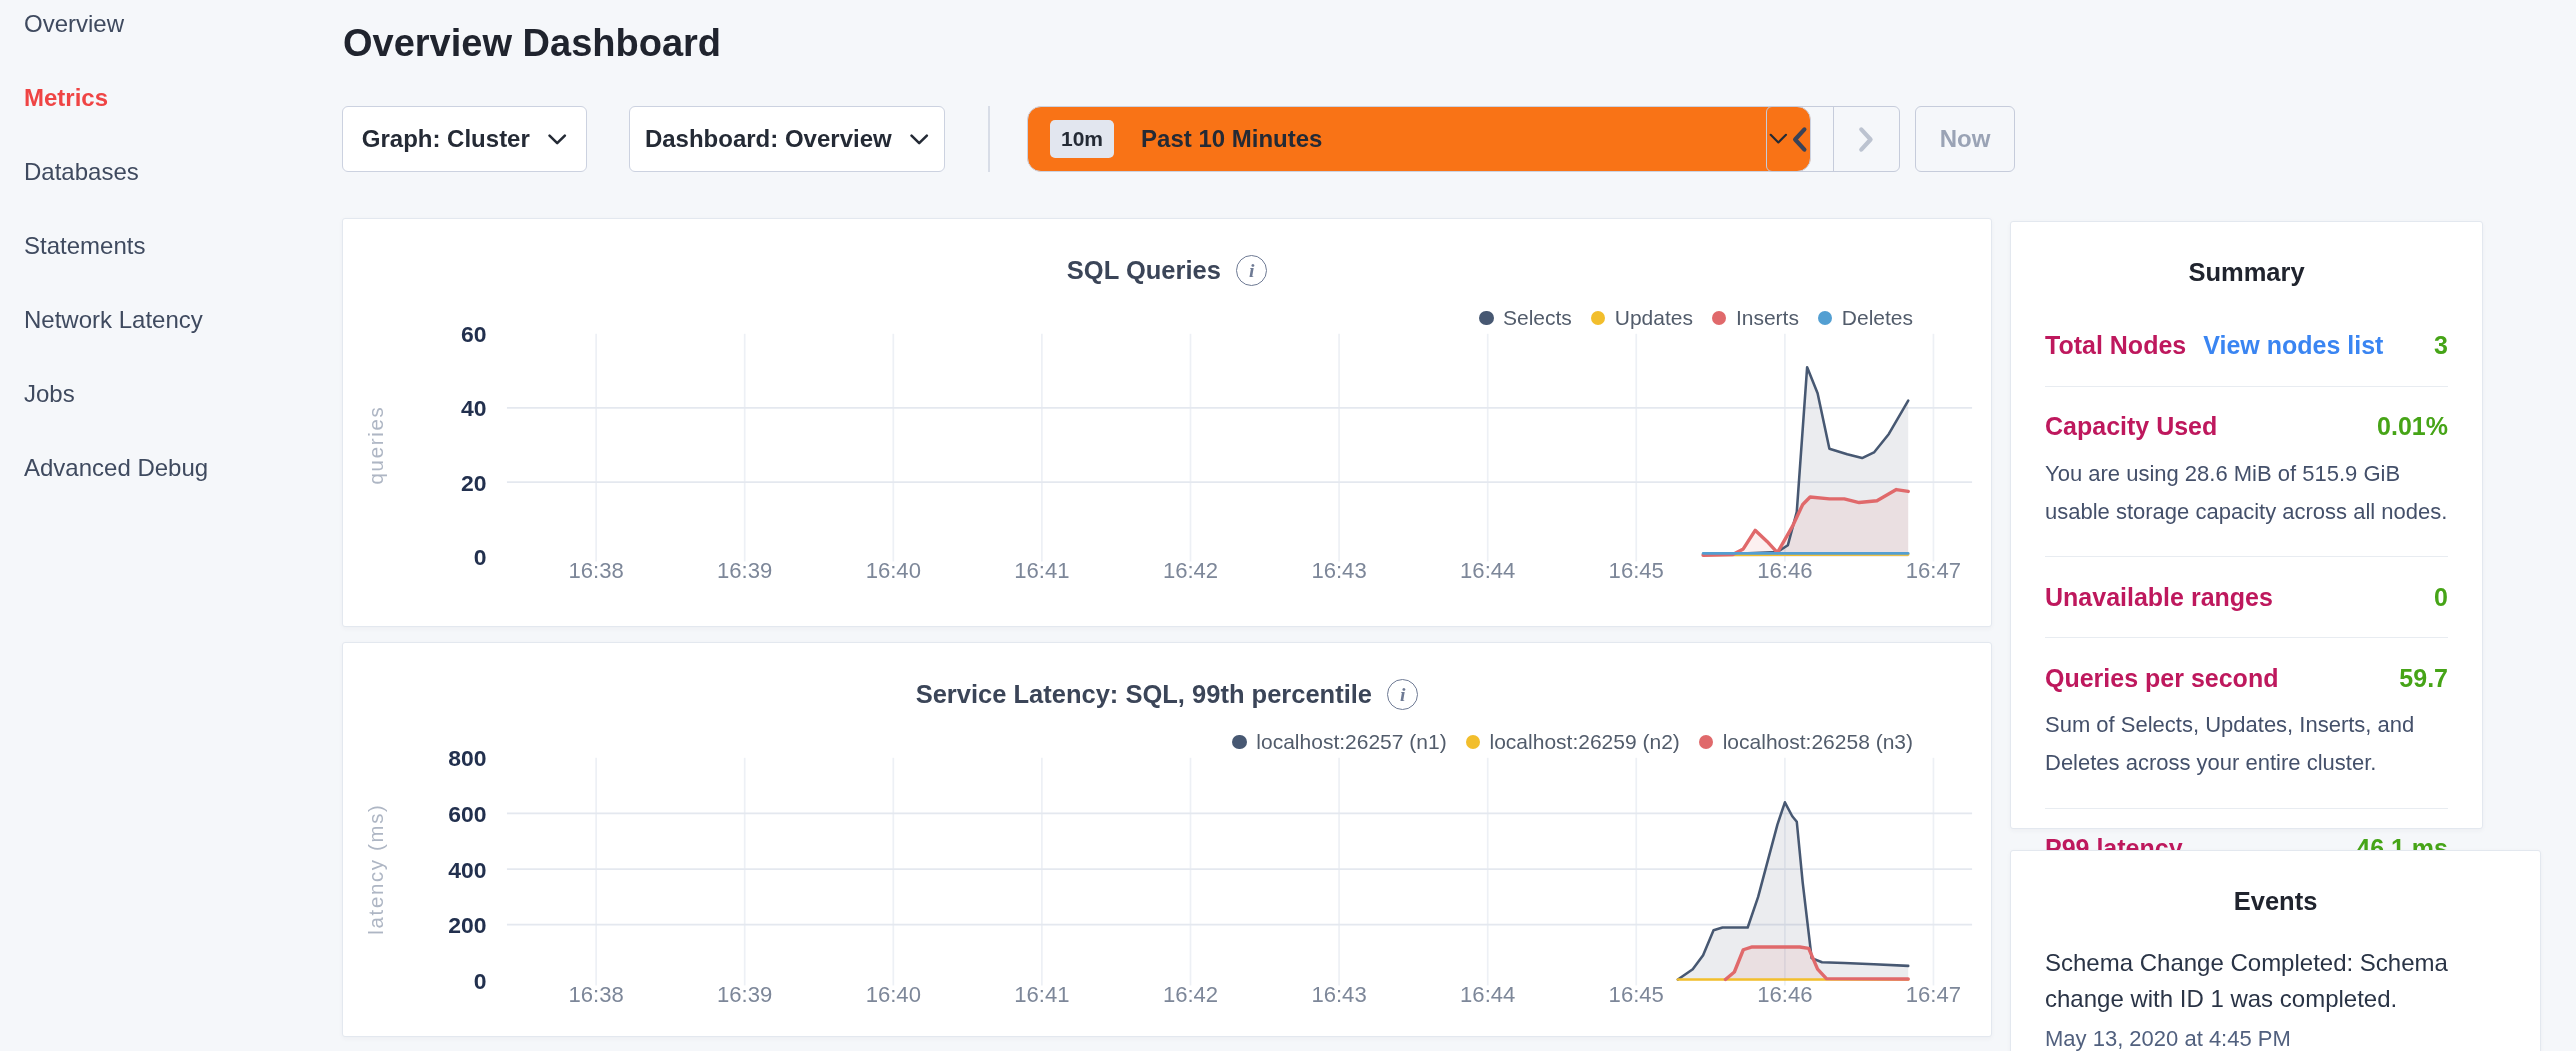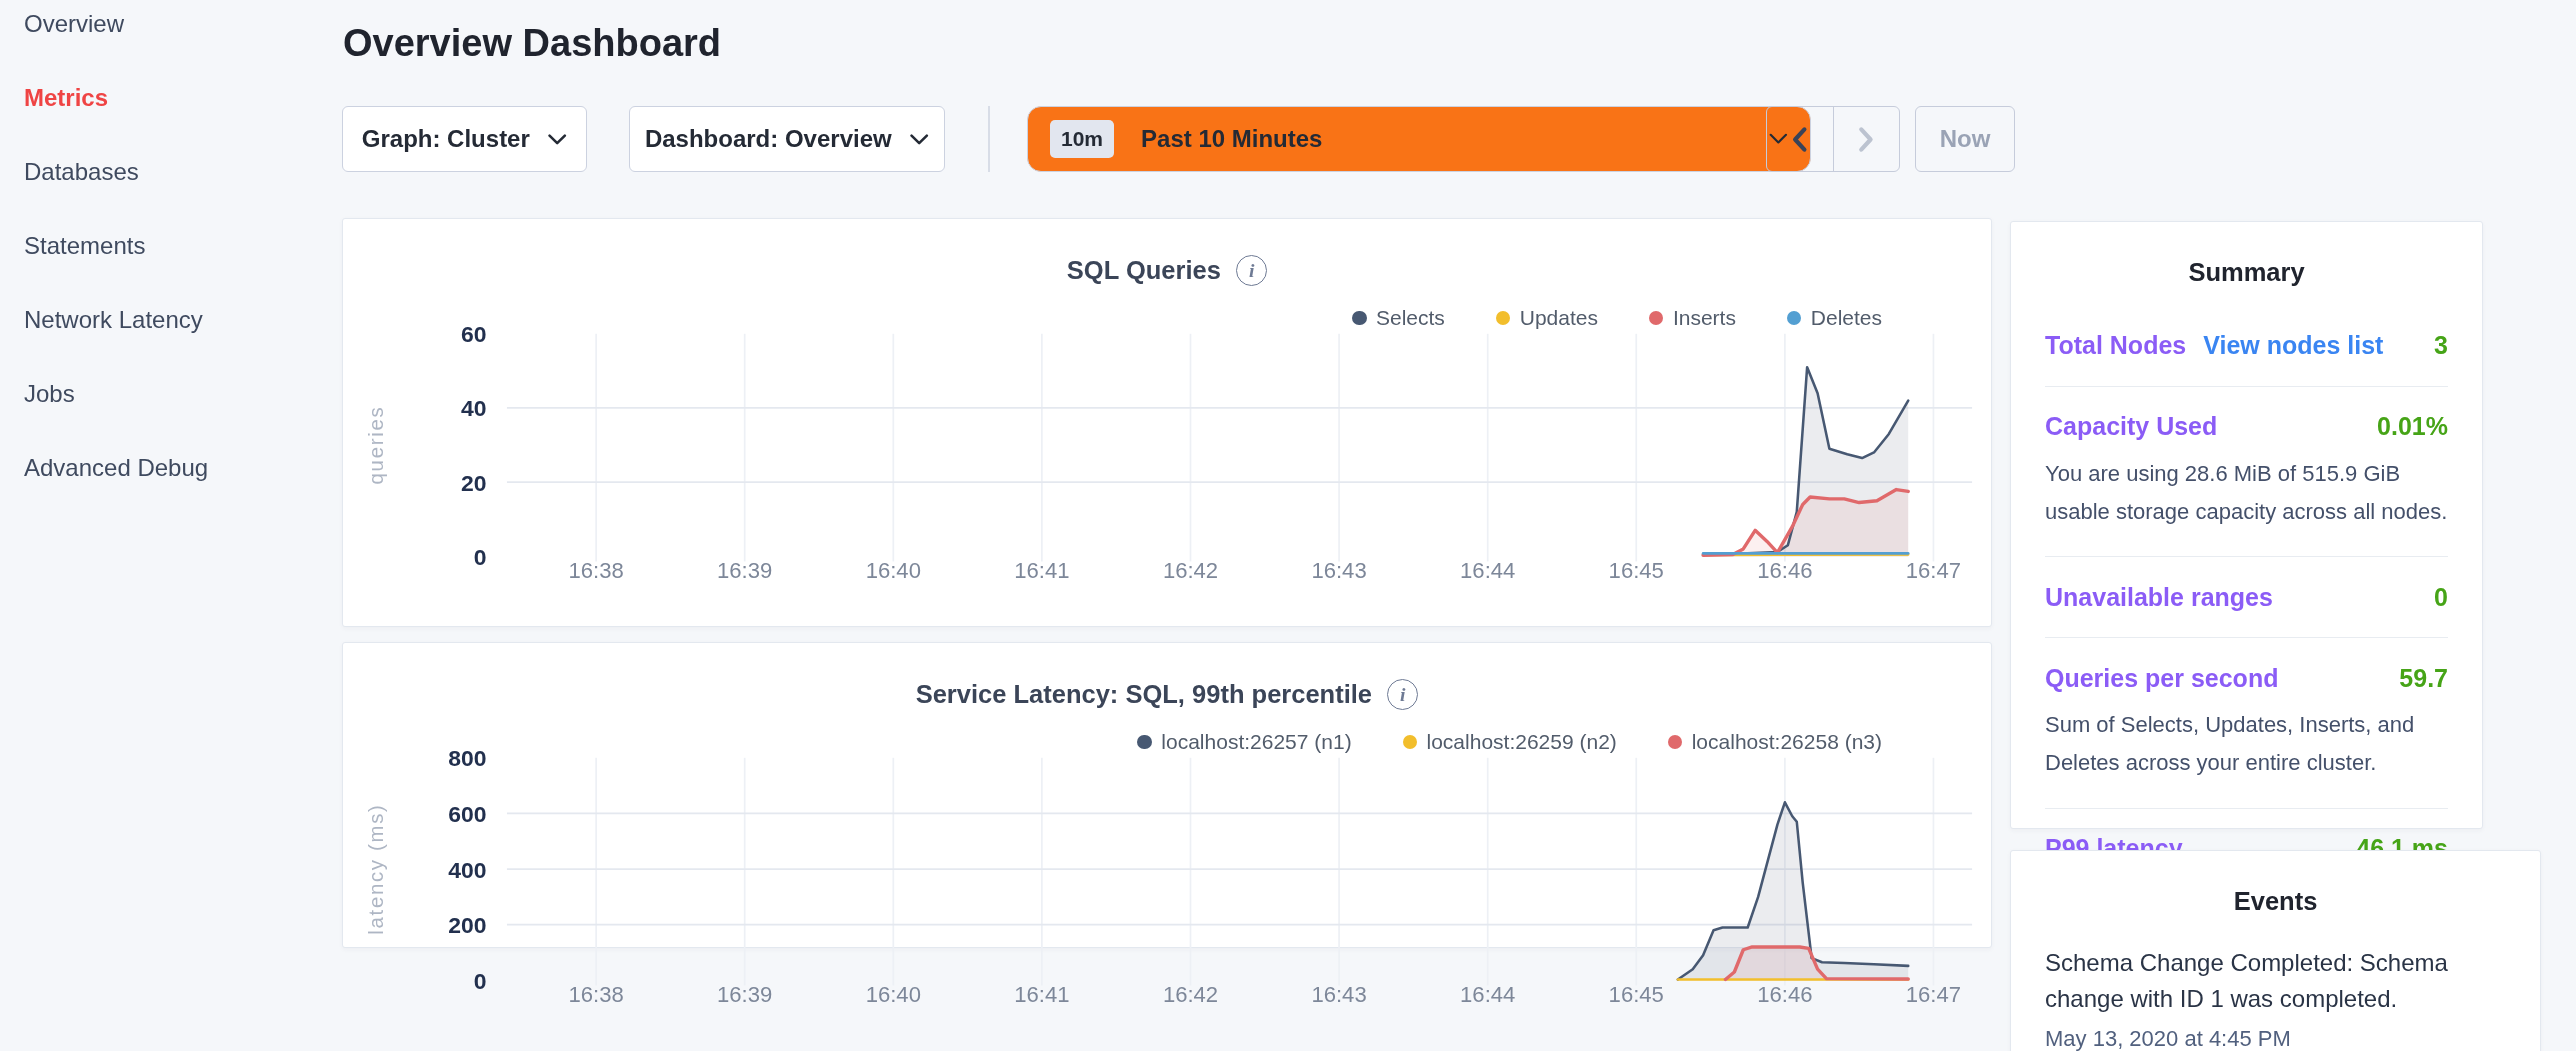--- a/index.html
+++ b/index.html
@@ -36,47 +36,47 @@
   .range-step button { flex:1; background:transparent; border:none; display:flex; align-items:center; justify-content:center; cursor:pointer; }
   .range-step button:first-child { border-right:1.7px solid #c6ccdb; }
   .now-btn {
     position:absolute; left:1915px; top:106px; width:100px; height:66px; background:transparent;
     border:1.7px solid #c6ccdb; border-radius:6px; font-family:inherit; font-size:24px; font-weight:700;
     color:#9aa3b5; cursor:default;
   }
   
   .card { position:absolute; background:#fff; border:0.9px solid #e3e8ef; border-radius:3px; box-shadow:0 1.7px 4.3px rgba(40,50,70,0.04); }
   #chart-card-1 { left:342px; top:218px; width:1650px; height:409px; }
-  #chart-card-2 { left:342px; top:642px; width:1650px; height:306px; }
+  #chart-card-2 { left:342px; top:642px; width:1650px; height:395px; }
   #summary-card { left:2010px; top:221px; width:473px; height:608px; padding:0 34px; }
   #events-card  { left:2010px; top:850px; width:531px; height:255px; padding:0 34px; }
   
   .chart-title-row { display:flex; align-items:center; justify-content:center; gap:15.3px; margin-top:36px; }
   .chart-title { font-size:25.5px; font-weight:700; color:#3b4558; }
   .info-icon {
     width:31px; height:31px; border:1.7px solid #6e7a94; border-radius:50%; color:#6e7a94;
     font-family:"Liberation Serif", serif; font-style:italic; font-size:19.6px; font-weight:700;
     display:inline-flex; align-items:center; justify-content:center; cursor:pointer;
   }
-  .chart-legend { position:absolute; top:87px; right:109px; display:flex; gap:51px; }
+  .chart-legend { position:absolute; top:87px; right:78px; display:flex; gap:19px; }
   .legend-item { display:flex; align-items:center; gap:9.4px; font-size:21px; color:#525c6b; }
   .legend-dot { width:14.5px; height:14.5px; border-radius:50%; display:inline-block; }
   .chart-plot { position:absolute; left:0; top:108px; width:1641px; height:265px; }
   .vgrid { stroke:#edf0f5; stroke-width:2; }
   .hgrid { stroke:#e4e8ef; stroke-width:2; }
   .xtick { fill:#7d8799; font-size:26px; text-anchor:middle; font-family:"Liberation Sans",sans-serif; }
   .ytick { fill:#22304e; font-size:27px; font-weight:700; text-anchor:end; font-family:"Liberation Sans",sans-serif; }
   .ylabel { fill:#aeb6c4; font-size:24px; letter-spacing:2px; text-anchor:middle; font-family:"Liberation Sans",sans-serif; }
   
   .panel-title { text-align:center; font-size:25.5px; font-weight:700; color:#20242e; margin-top:36px; }
   .sum-rows { margin-top:18.7px; }
   .sum-row { padding:25.5px 0; border-bottom:1.7px solid #e8ecf1; }
   .sum-row:last-child { border-bottom:none; }
   .sum-line { display:flex; align-items:baseline; }
-  .sum-label { font-size:25px; font-weight:700; color:#8b5cf6; }
+  .sum-label { font-size:25px; font-weight:700; color:#be185d; }
   .sum-link { margin-left:17px; font-size:25px; font-weight:700; color:#3a85f2; cursor:pointer; text-decoration:none; }
   .sum-value { margin-left:auto; font-size:25px; font-weight:700; color:#46a417; }
   .sum-desc { margin-top:13.6px; font-size:22px; line-height:38px; color:#44506a; }
   
   .event-msg { margin-top:29px; font-size:24px; line-height:36px; color:#2a3446; }
   .event-time { margin-top:8.5px; font-size:22px; color:#51607e; }
   .chev svg, .arrow svg { display:block; }
 </style>
 </head>
 <body>

